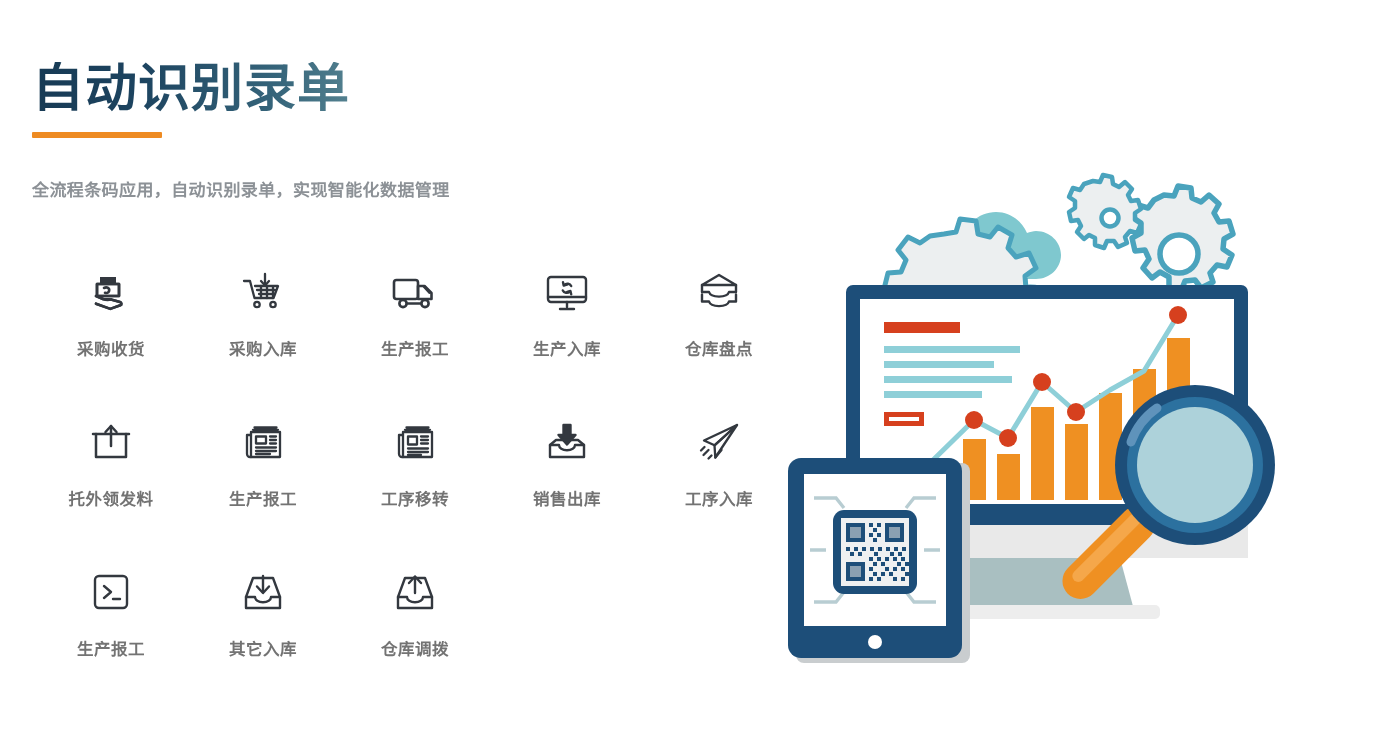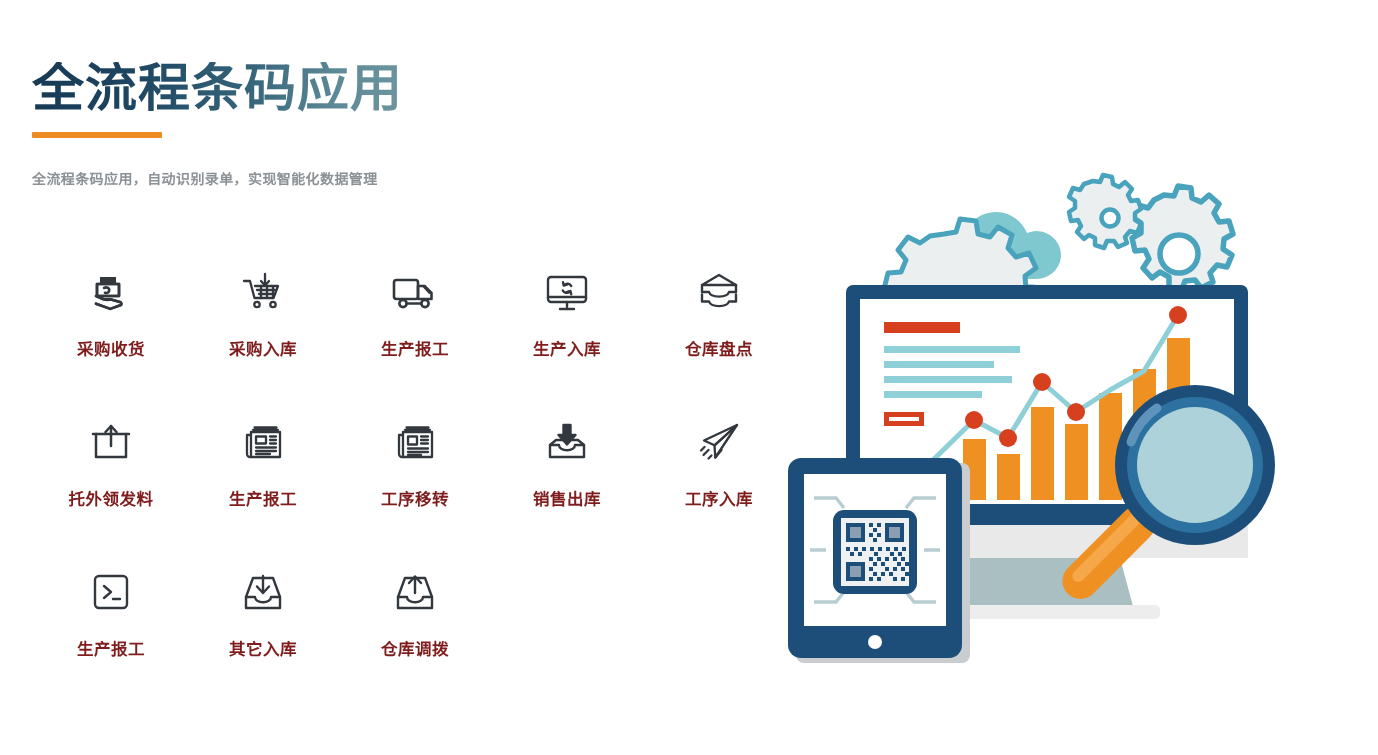--- a/index.html
+++ b/index.html
@@ -19,55 +19,55 @@
     background:linear-gradient(95deg,#173a54 0%,#1d4460 26%,#35647a 58%,#5d8a96 82%,#6d959e 100%);
     -webkit-background-clip:text;background-clip:text;
     -webkit-text-fill-color:transparent;color:#173a54;
     margin:0;white-space:nowrap;
   }
   .title-rule{
     width:130px;height:6px;background:#ee8b22;
     margin-top:18px;border-radius:1px;
   }
   .subtitle{
-    margin-top:30px;font-size:14px;font-weight:700;color:#8c9196;
+    margin-top:38px;font-size:17px;font-weight:700;color:#8c9196;
     letter-spacing:.4px;white-space:nowrap;
   }
 
   
   .grid{
     position:absolute;left:35px;top:262px;
     width:760px;
     display:grid;
     grid-template-columns:repeat(5,152px);
     grid-auto-rows:150px;
   }
   .cell{
     display:flex;flex-direction:column;align-items:center;justify-content:flex-start;
   }
   .cell .glyph{
     height:62px;width:62px;display:flex;align-items:center;justify-content:center;
   }
   .cell .glyph svg{display:block;}
   .cell .cap{
-    margin-top:12px;font-size:16.5px;font-weight:700;color:#7f1d1d;
+    margin-top:12px;font-size:16.5px;font-weight:700;color:#737373;
     letter-spacing:.5px;white-space:nowrap;
   }
 
   
   .illus{position:absolute;left:780px;top:150px;width:600px;height:530px;}
   .illus svg{display:block;}
 </style>
 </head>
 <body>
 
 <div class="page">
 
   <div class="heading">
-    <h1 class="title">全流程条码应用</h1>
+    <h1 class="title">自动识别录单</h1>
     <div class="title-rule"></div>
     <div class="subtitle">全流程条码应用，自动识别录单，实现智能化数据管理</div>
   </div>
 
   <div class="grid">
 
     <div class="cell">
       <span class="glyph">
         <svg width="56" height="56" viewBox="0 0 56 56" fill="none" stroke="#33383f" stroke-width="2.6" stroke-linecap="round" stroke-linejoin="round">
           <path d="M17 12h16v7H17z" fill="#33383f" stroke="none"></path>

